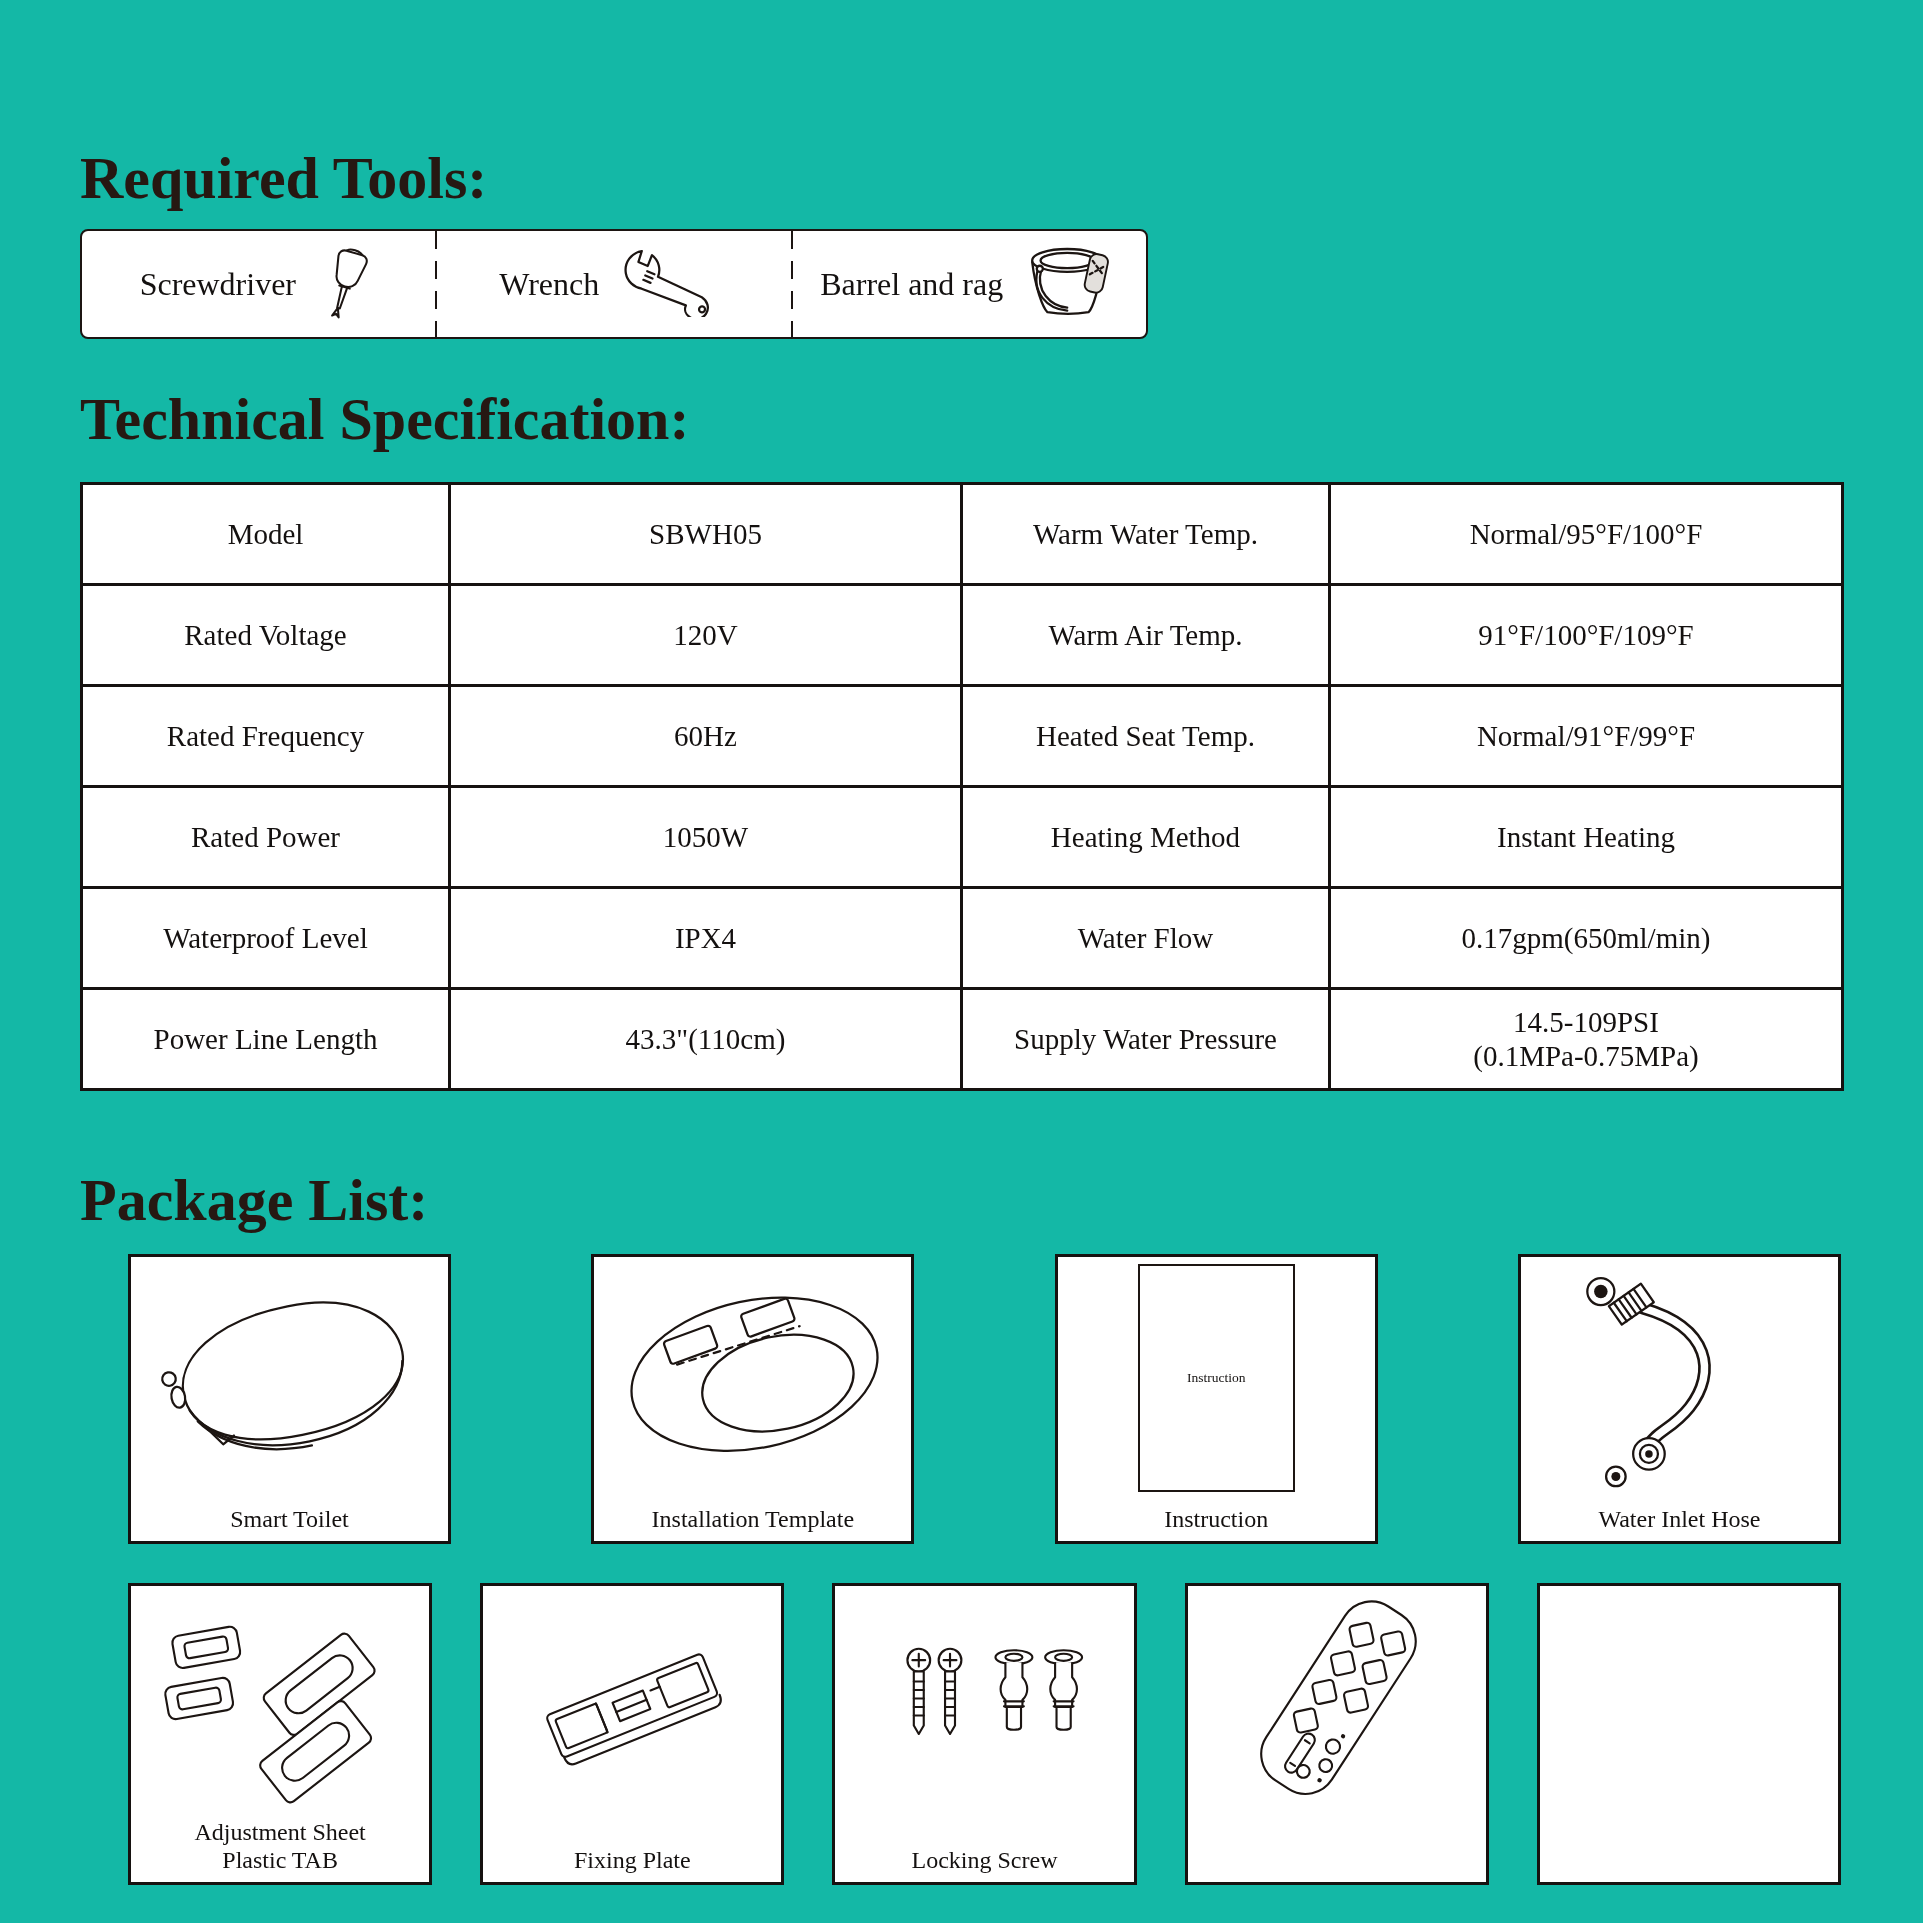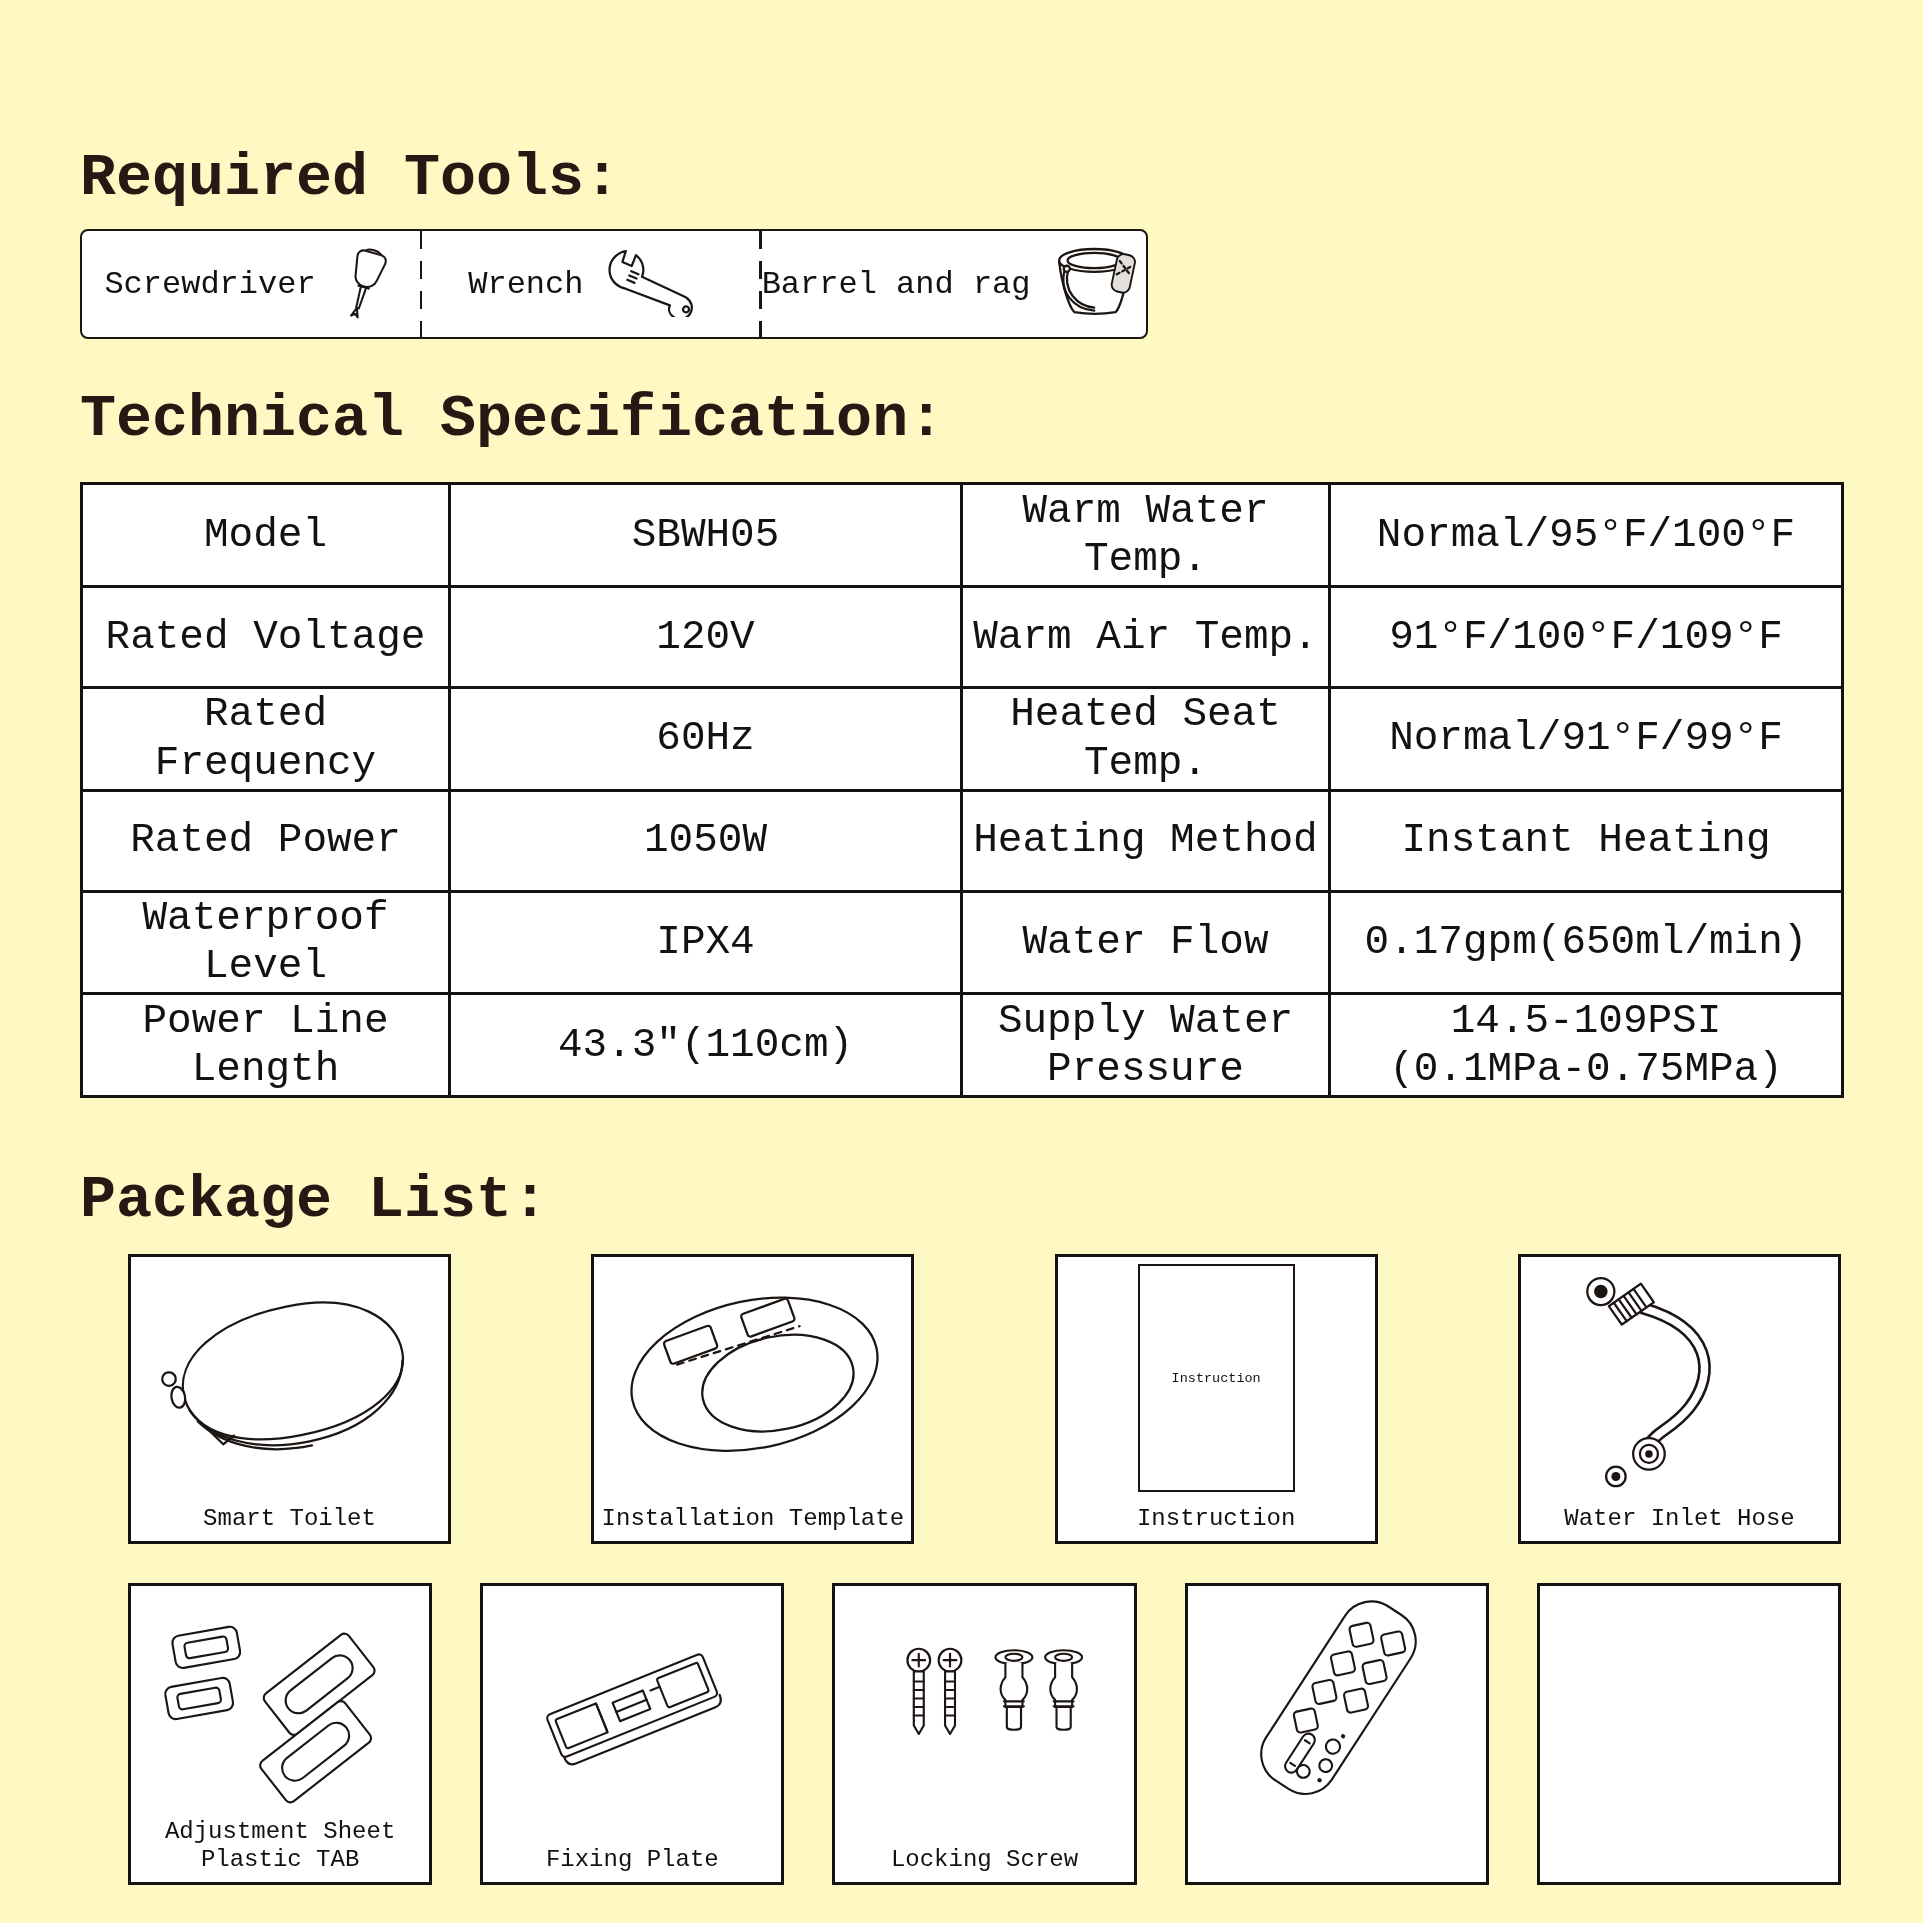--- a/index.html
+++ b/index.html
@@ -1,20 +1,20 @@
 <!DOCTYPE html>
 <html style="font-size:12px"><head>
 <meta charset="utf-8">
 <style>
   html,body{margin:0;padding:0;background:#ffffff;}
   .page{
     position:relative;
     width:1924px;height:1924px;
-    background:#fef9c3;
-    font-family:Liberation Mono, monospace;
+    background:#14b8a6;
+    font-family:Liberation Serif, serif;
     color:#1c1512;
     overflow:hidden;
   }
   .sec-title{
     position:absolute;left:80px;
     font-size:60px;font-weight:700;color:#261812;
     line-height:1.05;letter-spacing:0px;white-space:nowrap;
   }
   .t1{top:147px;}
   .t2{top:388px;}
@@ -40,21 +40,21 @@
 
   
   table.spec{
     position:absolute;left:80px;top:482px;
     width:1761px;border-collapse:collapse;table-layout:fixed;
     background:#fff;
   }
   table.spec td{
     border:3px solid #161210;
     text-align:center;vertical-align:middle;
-    font-size:41px;color:#141110;
+    font-size:29px;color:#141110;
     height:95px;line-height:1.18;
     white-space:pre-line;
     padding:1.5px 7.5px;
   }
 
   
   .pkg-row{
     position:absolute;left:80px;width:1761px;
     display:flex;justify-content:space-between;
   }

